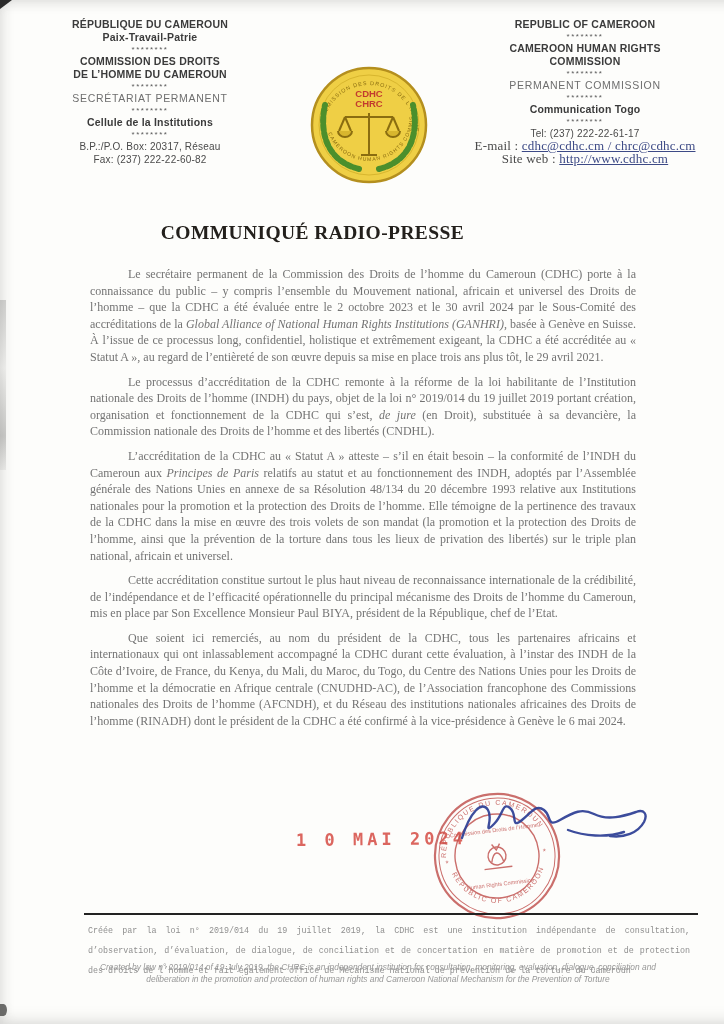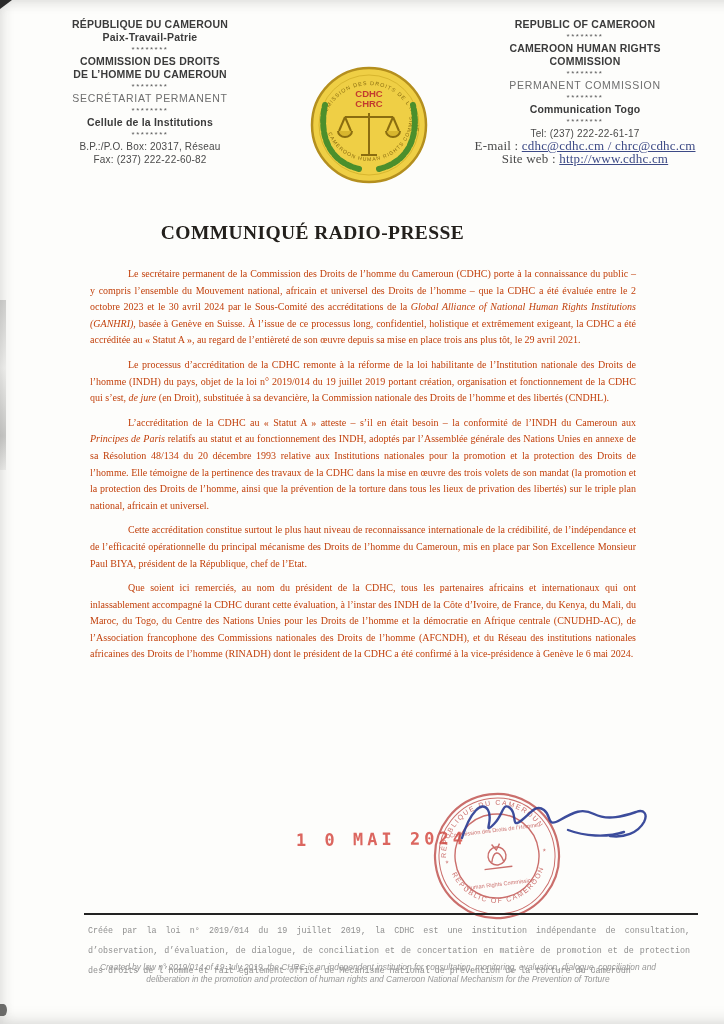--- a/index.html
+++ b/index.html
@@ -26,22 +26,22 @@
   .hline.sep{font-size:8px;line-height:11px;letter-spacing:1.5px;color:#5a5a5a;}
   .hline.normal{font-size:10px;line-height:13px;color:#4a4a4a;}
   .hline.linkline{font-size:13px;line-height:12.5px;color:#4a4a4a;font-family:Liberation Serif, serif;}
   .hlink{text-decoration:underline;color:#3d4a86;cursor:pointer;}
   
   #logo{position:absolute;left:308px;top:62px;width:122px;height:126px;}
   
   #title{position:absolute;left:0;top:222px;width:625px;text-align:center;
     font-size:19.5px;font-weight:bold;letter-spacing:.4px;color:#23201c;}
   
-  #body{position:absolute;left:90px;top:266px;width:546px;font-size:10px;
-    line-height:16.6px;text-align:justify;color:#c2410c;}
+  #body{position:absolute;left:90px;top:266px;width:546px;font-size:12px;
+    line-height:16.6px;text-align:justify;color:#737373;}
   #body p.para{margin:0 0 8px 0;text-indent:38px;}
   #body .it{font-style:italic;}
   
   #datestamp{position:absolute;left:296px;top:829px;font-family:"DejaVu Sans Mono", monospace;
     font-weight:bold;font-size:17px;letter-spacing:4px;color:#d95a52;transform:rotate(-.7deg);opacity:.92;}
   
   #stamp{position:absolute;left:430px;top:789px;width:134px;height:134px;opacity:.82;transform:rotate(-7deg);}
   
   #signature{position:absolute;left:448px;top:786px;width:208px;height:84px;}
   

